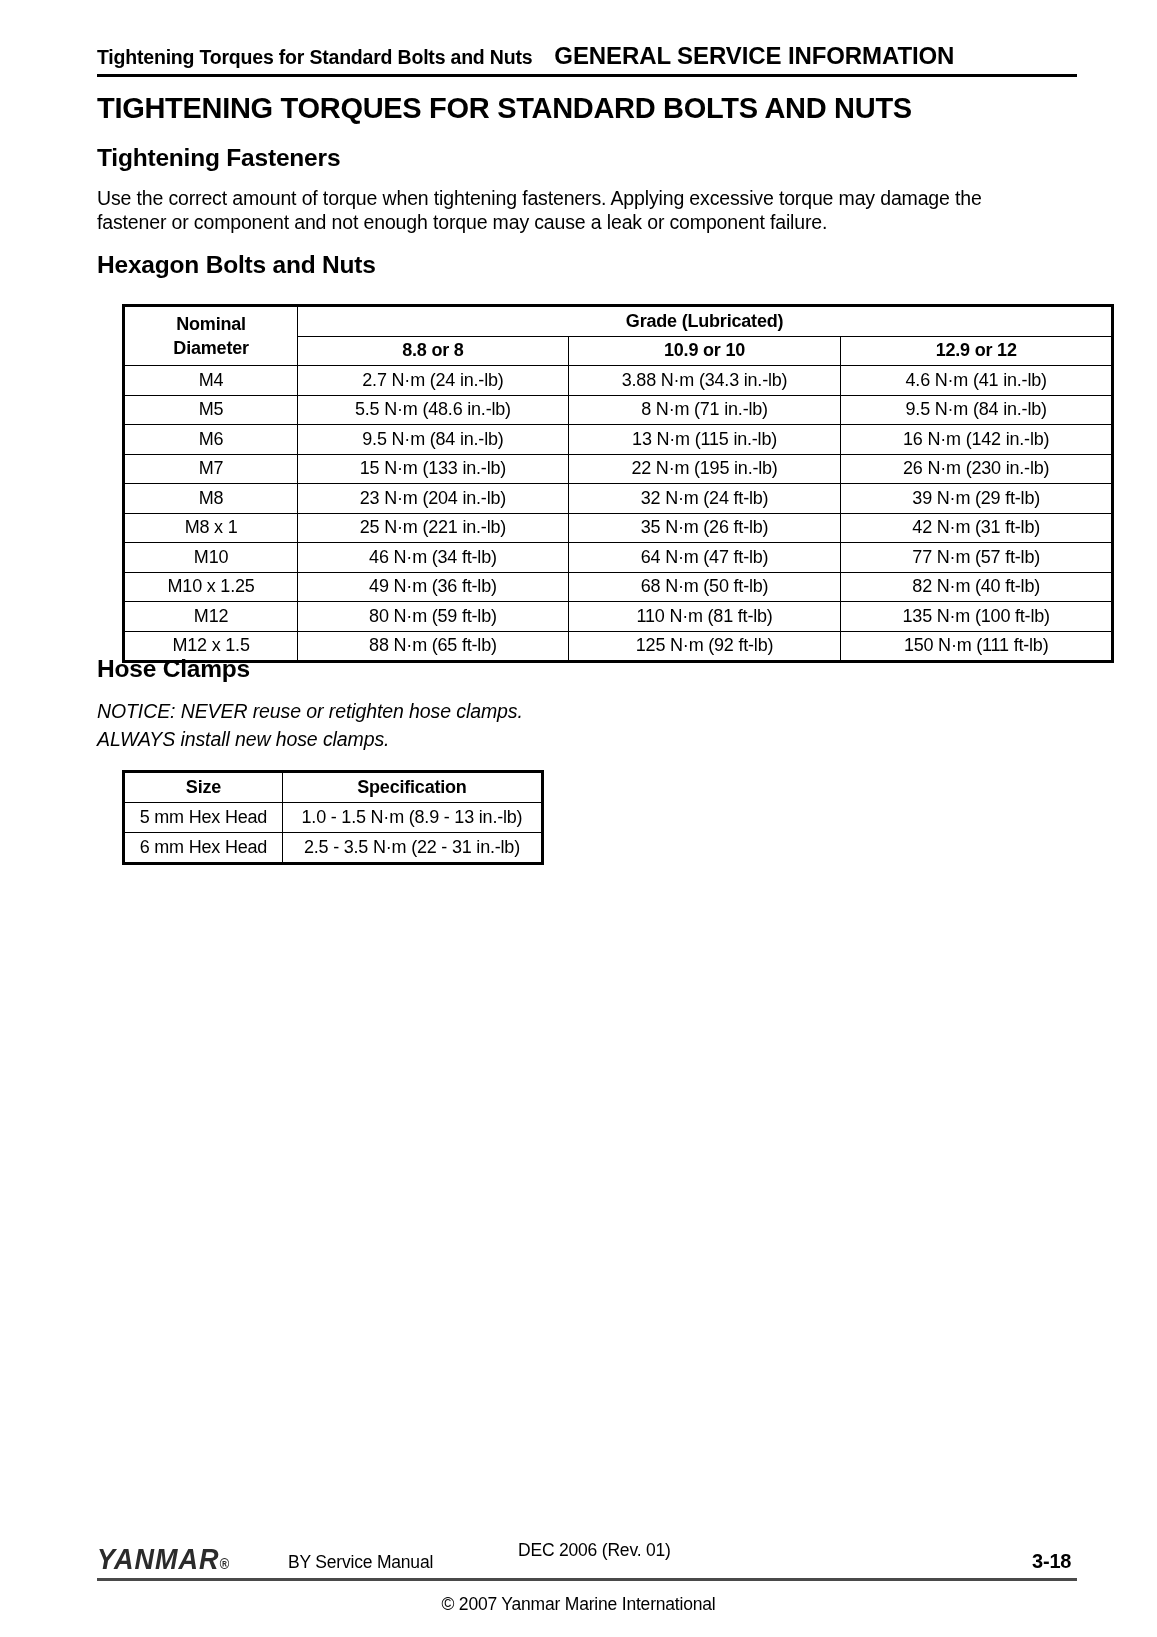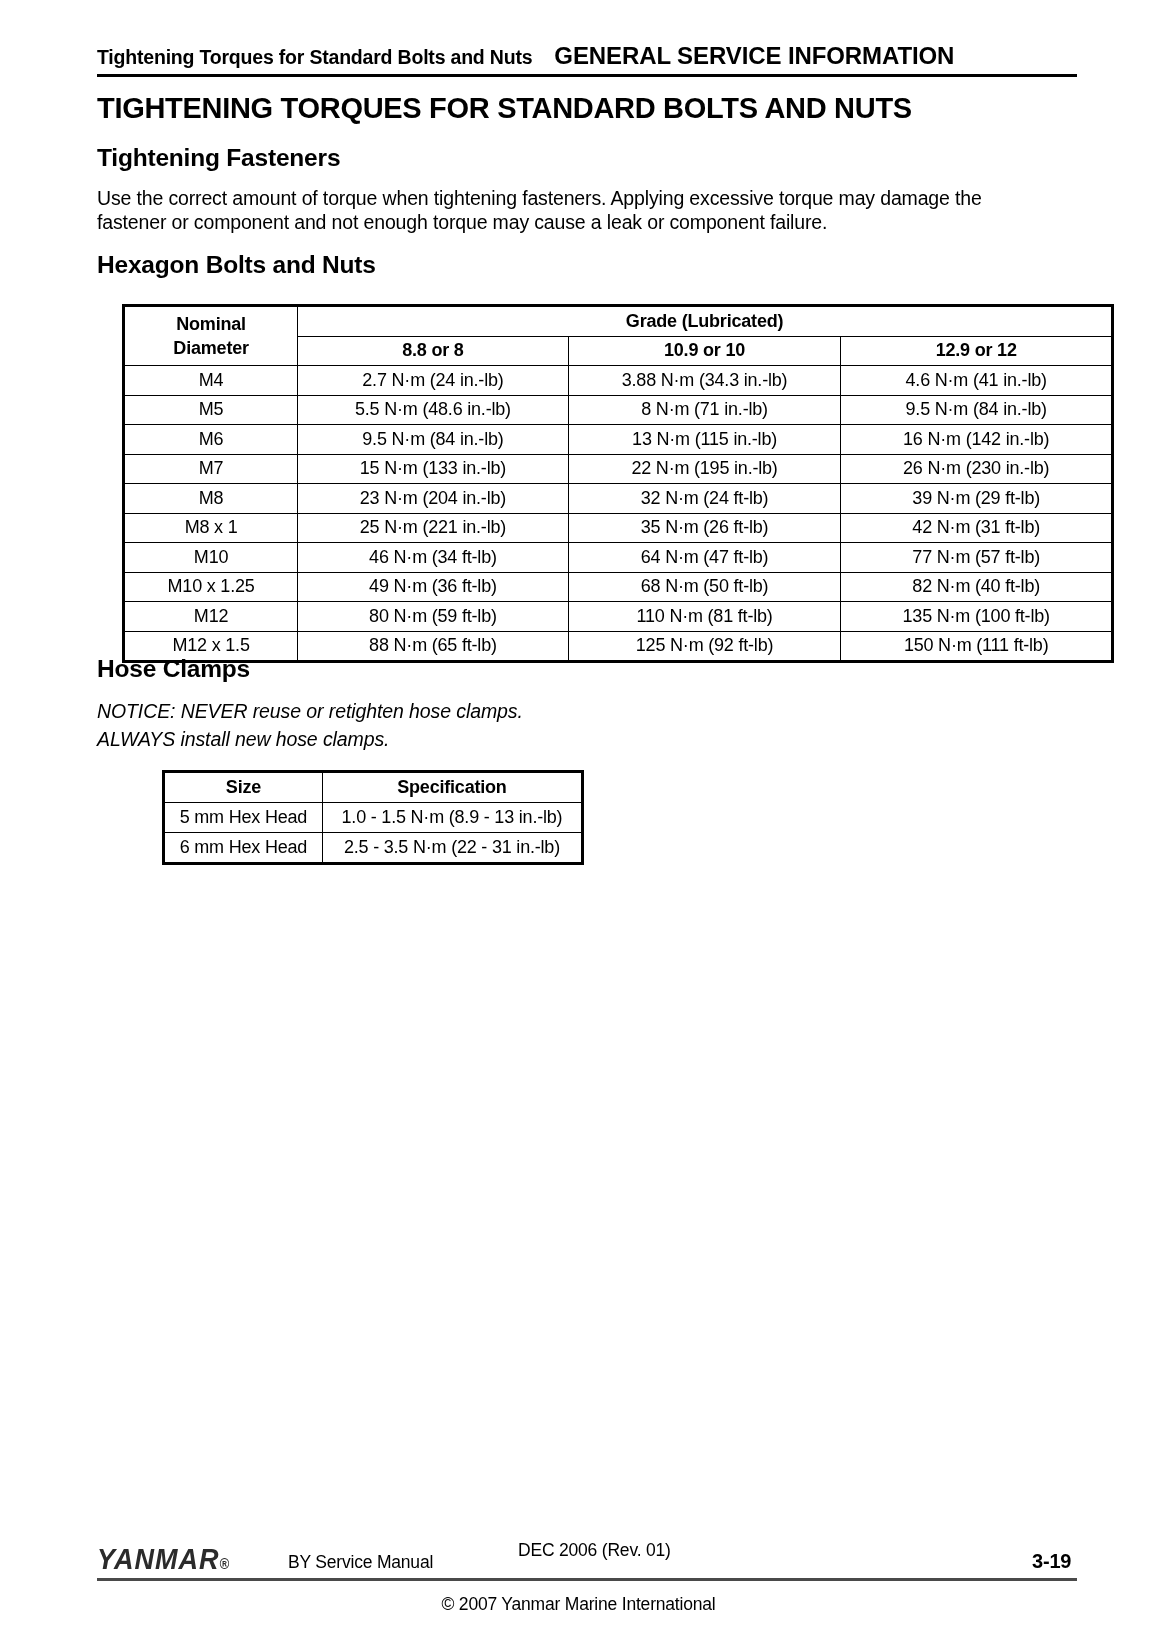--- a/index.html
+++ b/index.html
@@ -140,21 +140,20 @@
   #table-hex .grade-span {
     font-weight: bold;
   }
 
   
   #table-hose {
     left: 122px;
     top: 770px;
     width: 422px;
     border: 3px solid #000;
-    margin-left: 40px;
   }
   #table-hose th, #table-hose td { height: 29px; }
   #table-hose .hcolA { width: 160px; }
   #table-hose .hcolB { width: 262px; }
   #table-hose th { font-weight: bold; }
 
   
   .footer-rule {
     position: absolute;
     left: 97px;
@@ -334,17 +333,17 @@
       <tr>
         <td class="hcolA">6 mm Hex Head</td>
         <td class="hcolB">2.5 - 3.5 N·m (22 - 31 in.-lb)</td>
       </tr>
     </tbody>
   </table>
 
   <div class="footer-logo"><span>YANMAR</span><span class="reg">®</span></div>
   <div class="footer-manual">BY Service Manual</div>
   <div class="footer-date">DEC 2006 (Rev. 01)</div>
-  <div class="footer-pageno">3-19</div>
+  <div class="footer-pageno">3-18</div>
   <div class="footer-rule"></div>
   <div class="footer-copyright">© 2007 Yanmar Marine International</div>
 
 </div>
 
 </body></html>

